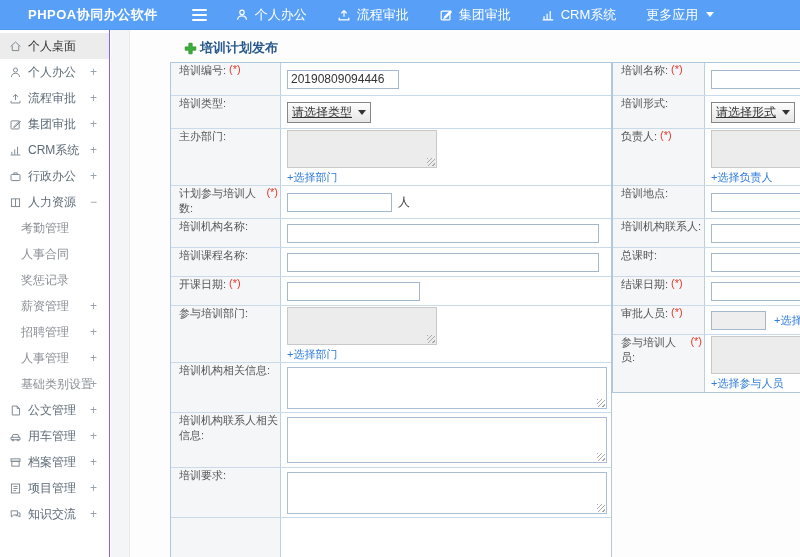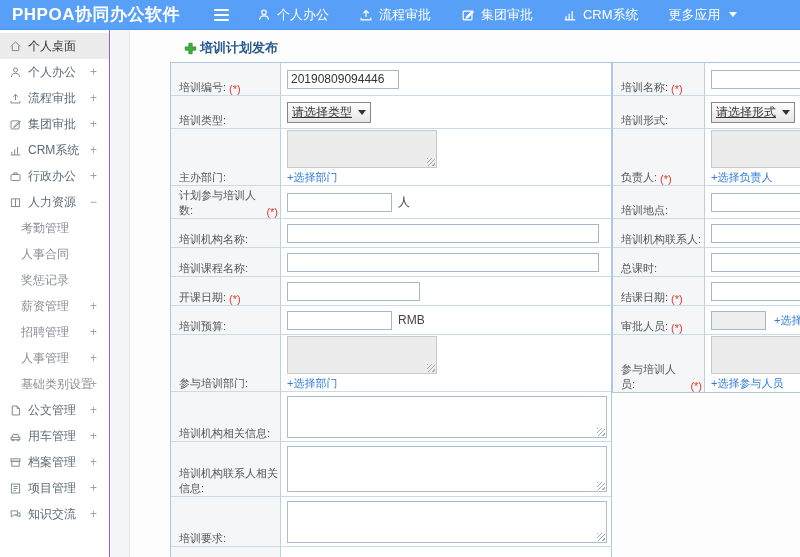--- a/index.html
+++ b/index.html
@@ -4,21 +4,21 @@
 <style>
   * { box-sizing: border-box; margin: 0; padding: 0; }
   html,body { background:#e9e9e9; }
   body { font-family:"Liberation Sans","DejaVu Sans",sans-serif; }
   .stage { position:relative; width:800px; height:557px; overflow:hidden; background:#fff; }
 
   
   .topbar { position:absolute; top:0; left:0; width:800px; height:30px;
             background:#58a0f7; border-bottom:1px solid #4e97ef;
             display:flex; align-items:center; color:#fff; }
-  .logo { font-size:17px; font-weight:bold; padding-left:12px; letter-spacing:.5px; white-space:nowrap; }
+  .logo { font-size:13px; font-weight:bold; padding-left:28px; letter-spacing:.5px; white-space:nowrap; }
   .burger { margin-left:34px; width:15px; display:flex; flex-direction:column; gap:3px; cursor:pointer; }
   .burger i { display:block; height:2px; background:#fff; border-radius:1px; }
   .topnav { display:flex; align-items:center; margin-left:28px; gap:30px; }
   .tnav { display:flex; align-items:center; gap:6px; font-size:13px; cursor:pointer; white-space:nowrap; }
   .tic { width:14px; height:14px; stroke:#fff; fill:none; stroke-width:1.4; }
   .tcaret { width:0; height:0; border-left:4px solid transparent; border-right:4px solid transparent; border-top:5px solid #fff; margin-left:2px; }
 
   
   .sidebar { position:absolute; top:30px; left:0; width:110px; height:527px;
              background:#fff; border-right:1px solid #8b5cf6; padding-top:3px; }
@@ -41,21 +41,21 @@
             font-size:13px; font-weight:bold; color:#27598c; }
   .plus-ic { width:13px; height:13px; }
 
   .ltable { position:absolute; left:39px; top:32px; width:442px;
             border:1px solid #b0c8dd; background:#fff; }
   .rtable { position:absolute; left:481px; top:32px; width:320px;
             border:1px solid #b0c8dd; background:#fff; }
   .frow { display:flex; border-bottom:1px solid #c9daea; }
   .ltable .frow:last-child, .rtable .frow:last-child { border-bottom:none; }
   .flabel { width:110px; flex:0 0 110px; background:#f5f6f7; border-right:1px solid #bcd0e2;
-            padding-left:8px; padding-right:2px; display:flex; align-items:flex-end;
+            padding-left:8px; padding-right:2px; display:flex; align-items:flex-start;
             font-size:11px; color:#555; }
   .rtable .flabel { width:92px; flex:0 0 92px; }
   .req { color:#e63a2e; margin-left:3px; font-size:11px; }
   .ffield { flex:1; display:flex; align-items:center; padding-left:6px; background:#fff; min-width:0; }
   .ffield.col { flex-direction:column; align-items:flex-start; justify-content:center; }
   .suffix { font-size:12px; color:#444; margin-left:6px; }
 
   .inp { height:19px; border:1px solid #a3b8cb; background:#fff; font-size:12px;
          padding:0 3px; color:#333; font-family:inherit; }
   .w128{width:112px} .w105{width:105px} .w312{width:312px} .w133{width:133px}
@@ -322,29 +322,20 @@
       </div>
       <div class="frow h29">
         <div class="flabel">
             <span>开课日期:</span>
             <span class="req">(*)</span>
           </div>
         <div class="ffield">
             <input class="inp w133" style="">
           </div>
       </div>
-      <div class="frow h29">
-        <div class="flabel">
-            <span>培训预算:</span>
-          </div>
-        <div class="ffield">
-            <input class="inp w105" style="">
-            <span class="suffix">RMB</span>
-          </div>
-      </div>
       <div class="frow h57">
         <div class="flabel">
             <span>参与培训部门:</span>
           </div>
         <div class="ffield col">
           <div class="gbox gb150"></div>
           <a class="lnk below">+选择部门</a>
         </div>
       </div>
       <div class="frow h50">

